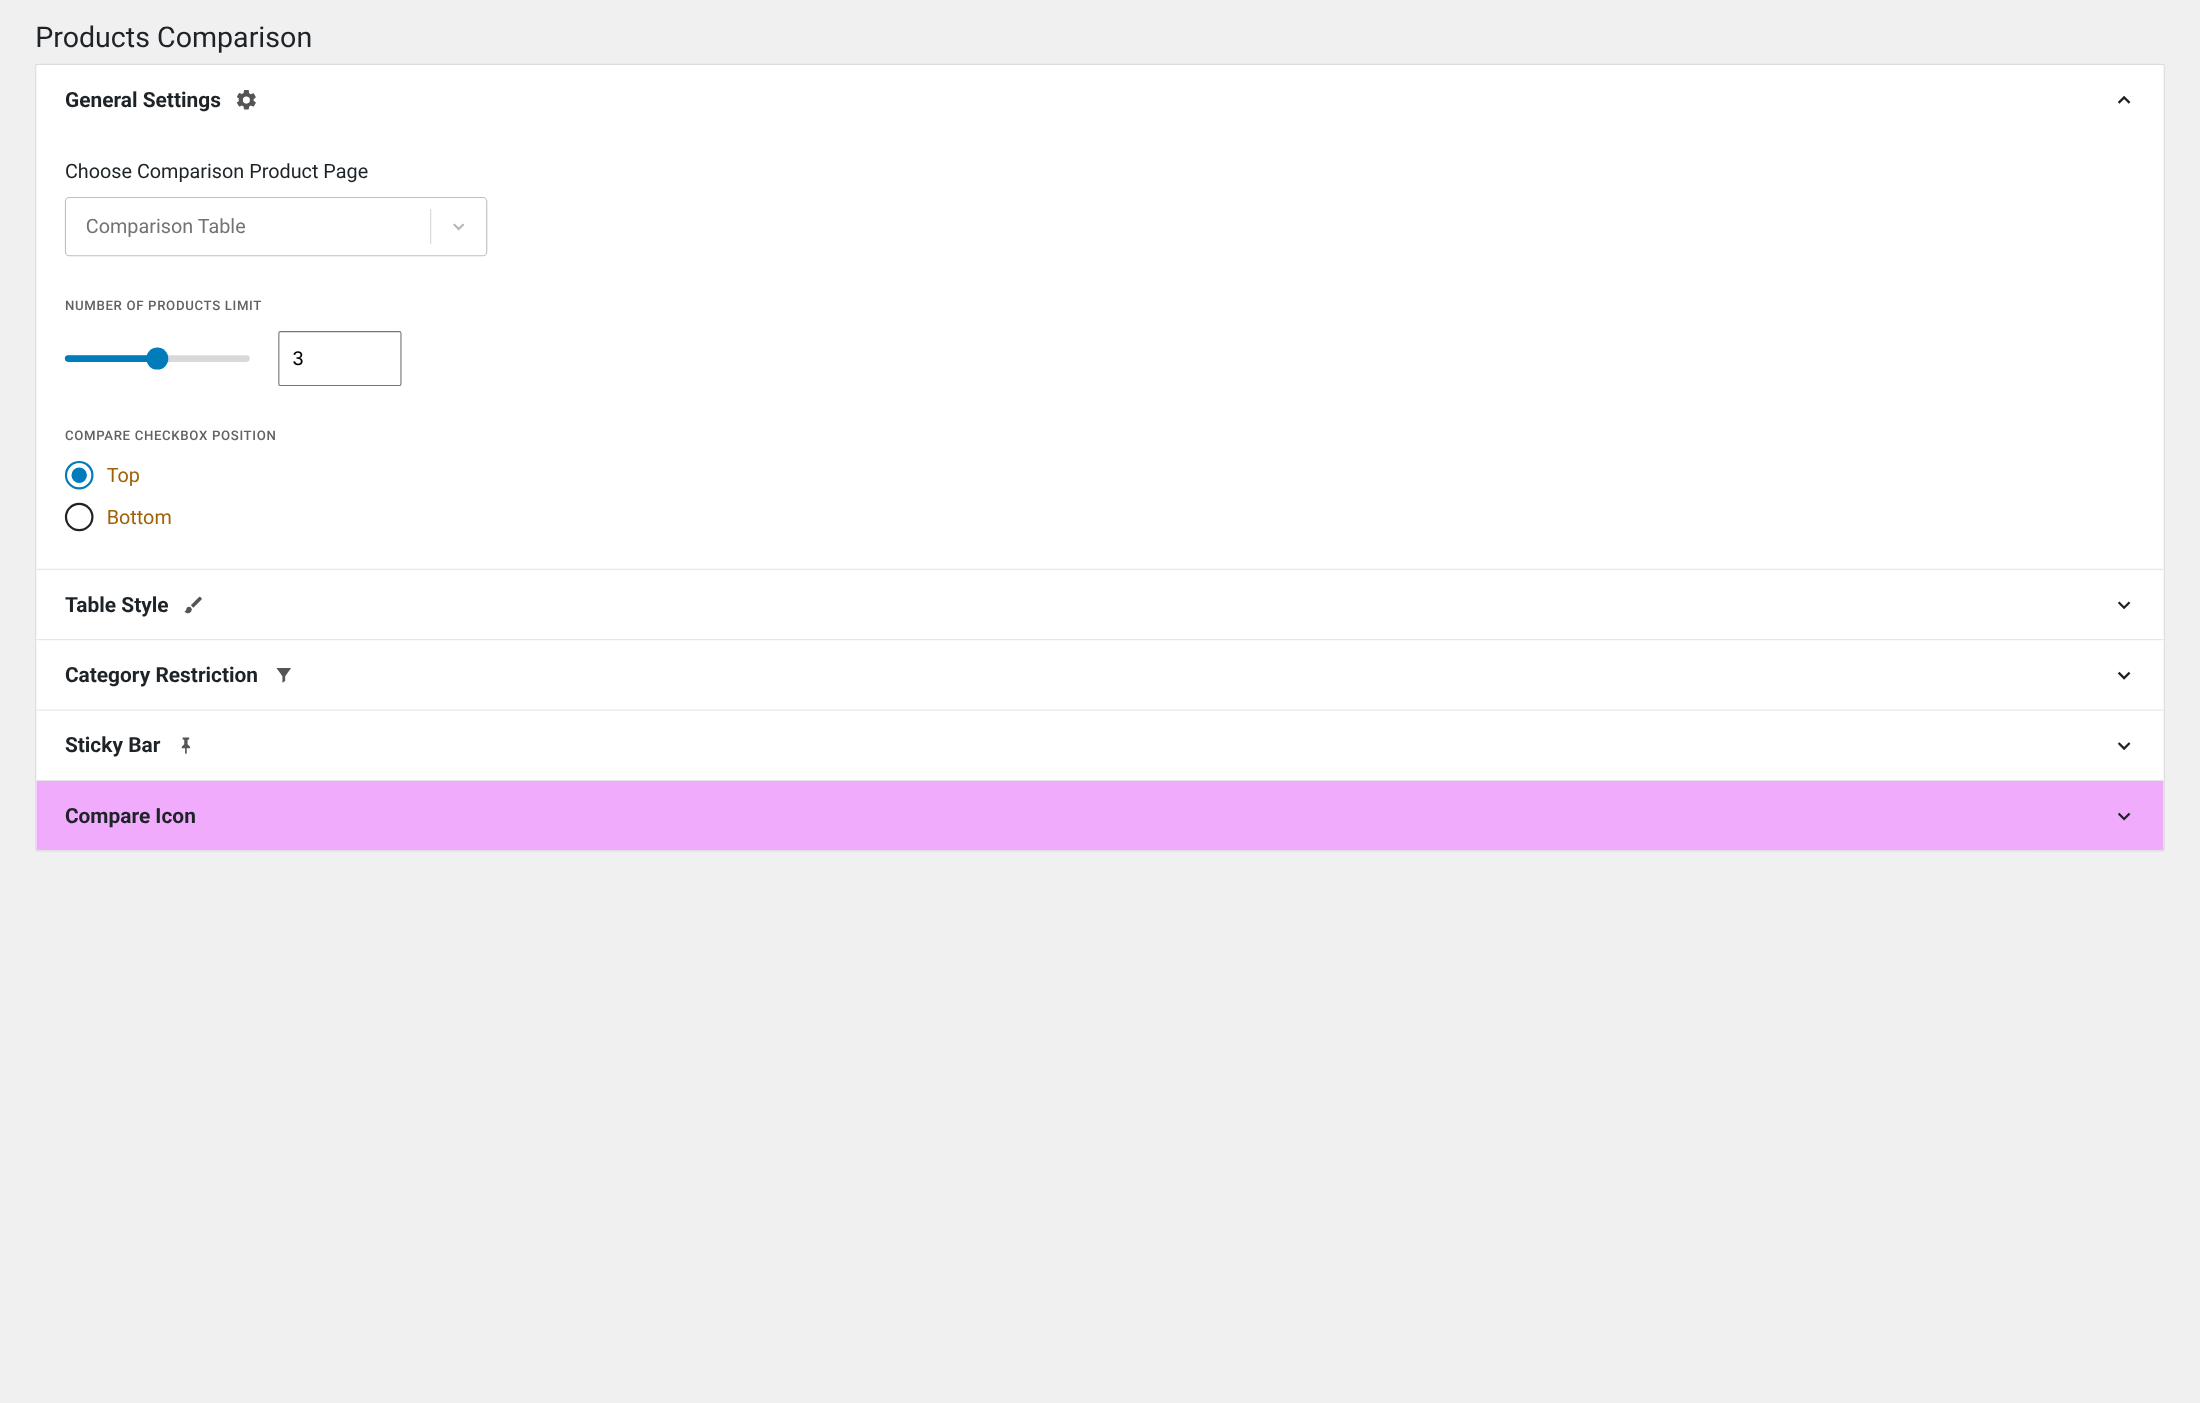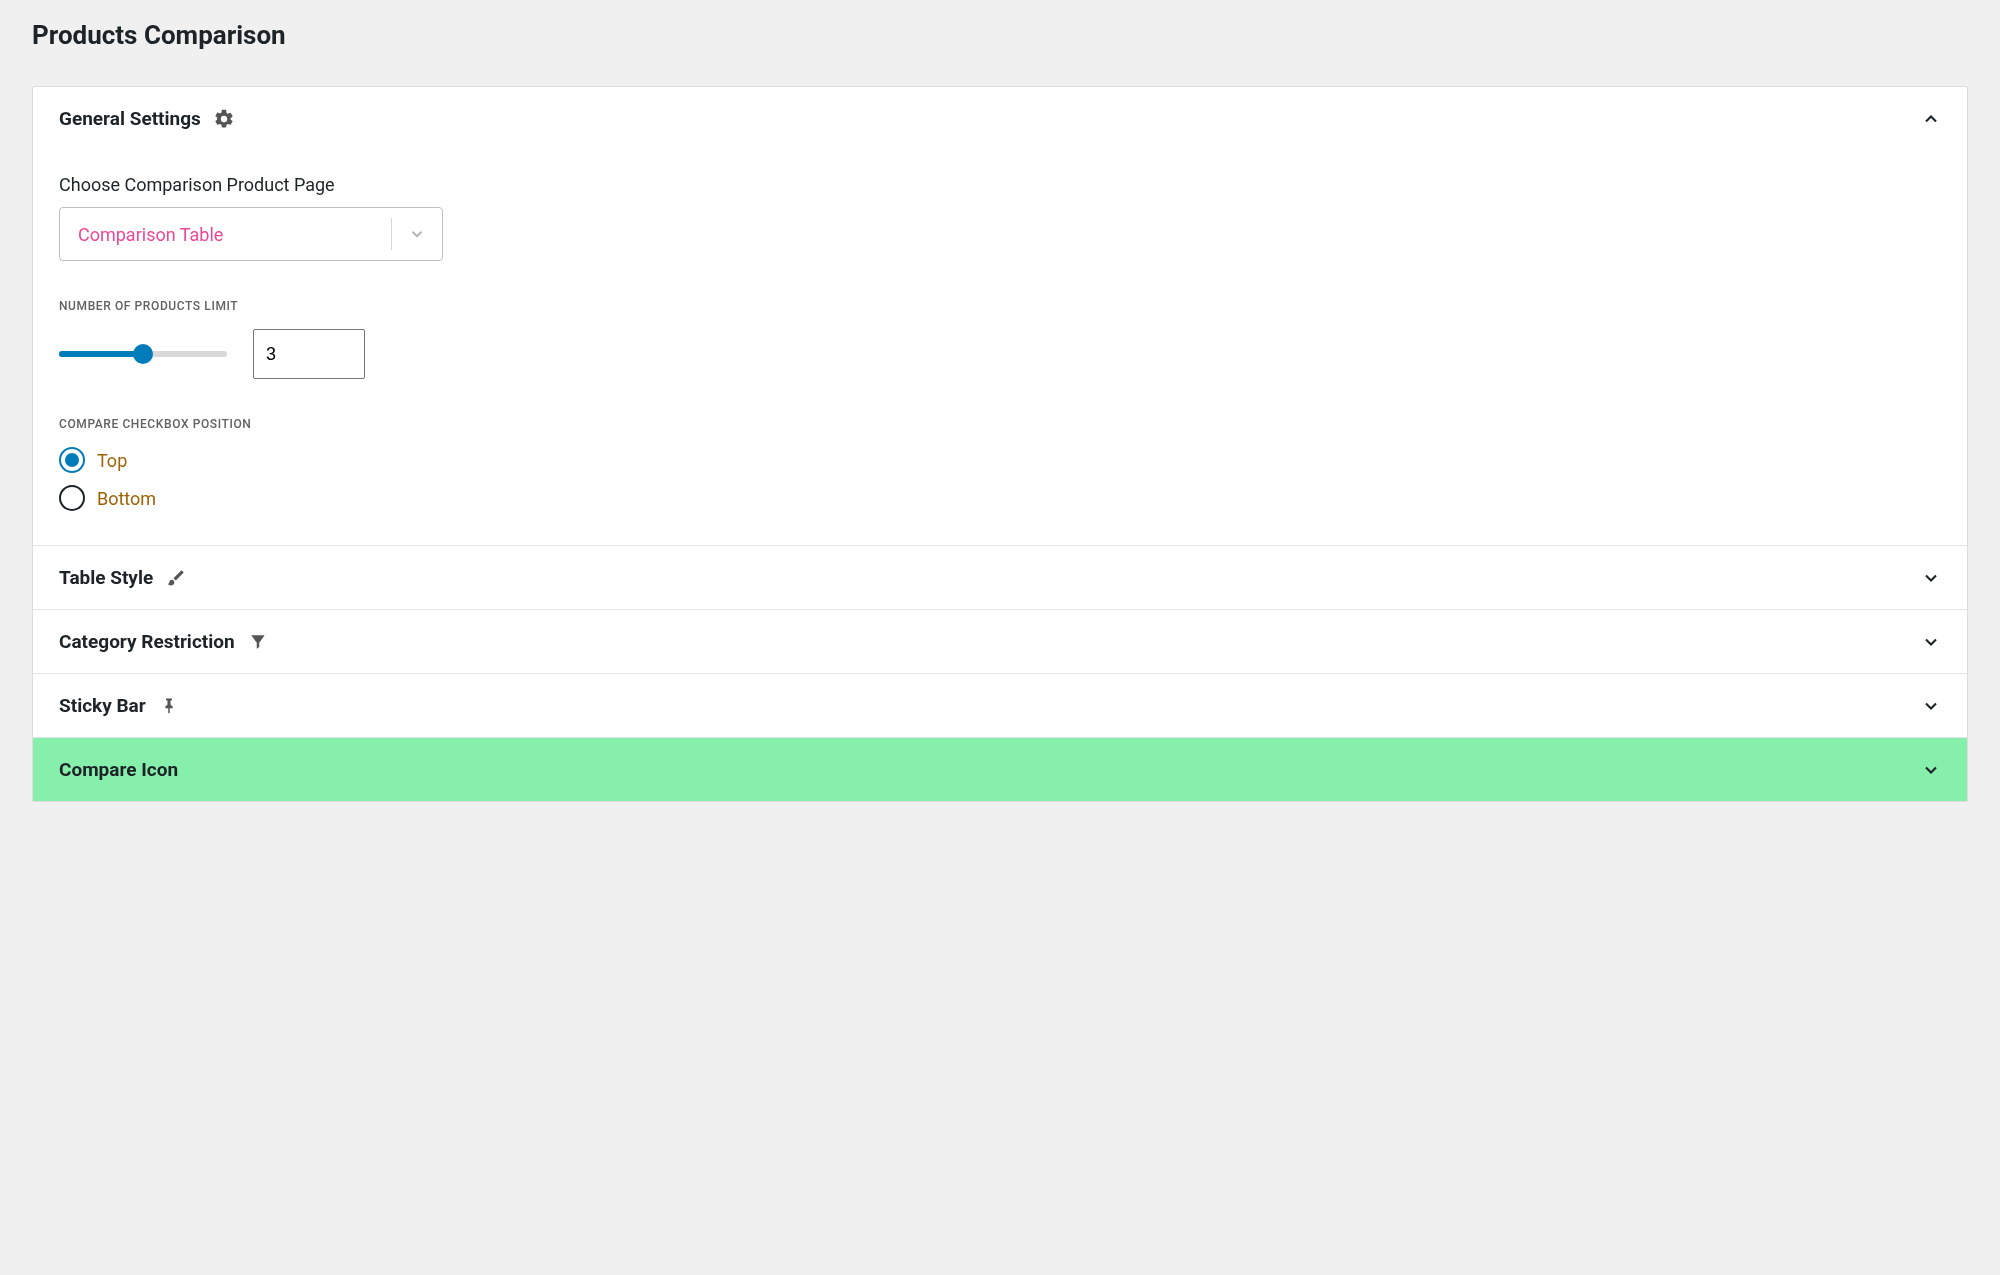--- a/index.html
+++ b/index.html
@@ -4,42 +4,42 @@
 <style>
   * { box-sizing: border-box; margin: 0; padding: 0; }
   body {
     font-family: -apple-system, BlinkMacSystemFont, "Segoe UI", Roboto, Helvetica, Arial, sans-serif;
     background: #f0f0f1;
     padding: 20px 32px;
     color: #1d2327;
   }
   .page-title {
     font-size: 26px;
-    font-weight: 700;
-    margin-bottom: 36px;
+    font-weight: 400;
+    margin-bottom: 8px;
   }
   .panel {
     background: #fff;
     border: 1px solid #dcdcde;
     border-radius: 2px;
     overflow: hidden;
   }
   .section {
     border-bottom: 1px solid #e2e4e7;
   }
   .section:last-child { border-bottom: none; }
   .section-header {
     display: flex;
     align-items: center;
     justify-content: space-between;
     padding: 20px 26px;
     cursor: pointer;
   }
   .section.compare-icon .section-header {
-    background: #86efac;
+    background: #f0abfc;
   }
   .section-title-wrap {
     display: flex;
     align-items: flex-end;
     gap: 12px;
   }
   .section-title {
     font-size: 19px;
     font-weight: 700;
   }
@@ -84,21 +84,21 @@
     border-radius: 4px;
     display: flex;
     align-items: center;
     height: 54px;
     background: #fff;
   }
   .select-value {
     flex: 1;
     padding: 0 18px;
     font-size: 18px;
-    color: #ec4899;
+    color: #737373;
   }
   .select-divider {
     width: 1px;
     height: 32px;
     background: #d6d6d6;
   }
   .select-caret {
     width: 50px;
     display: flex;
     align-items: center;

